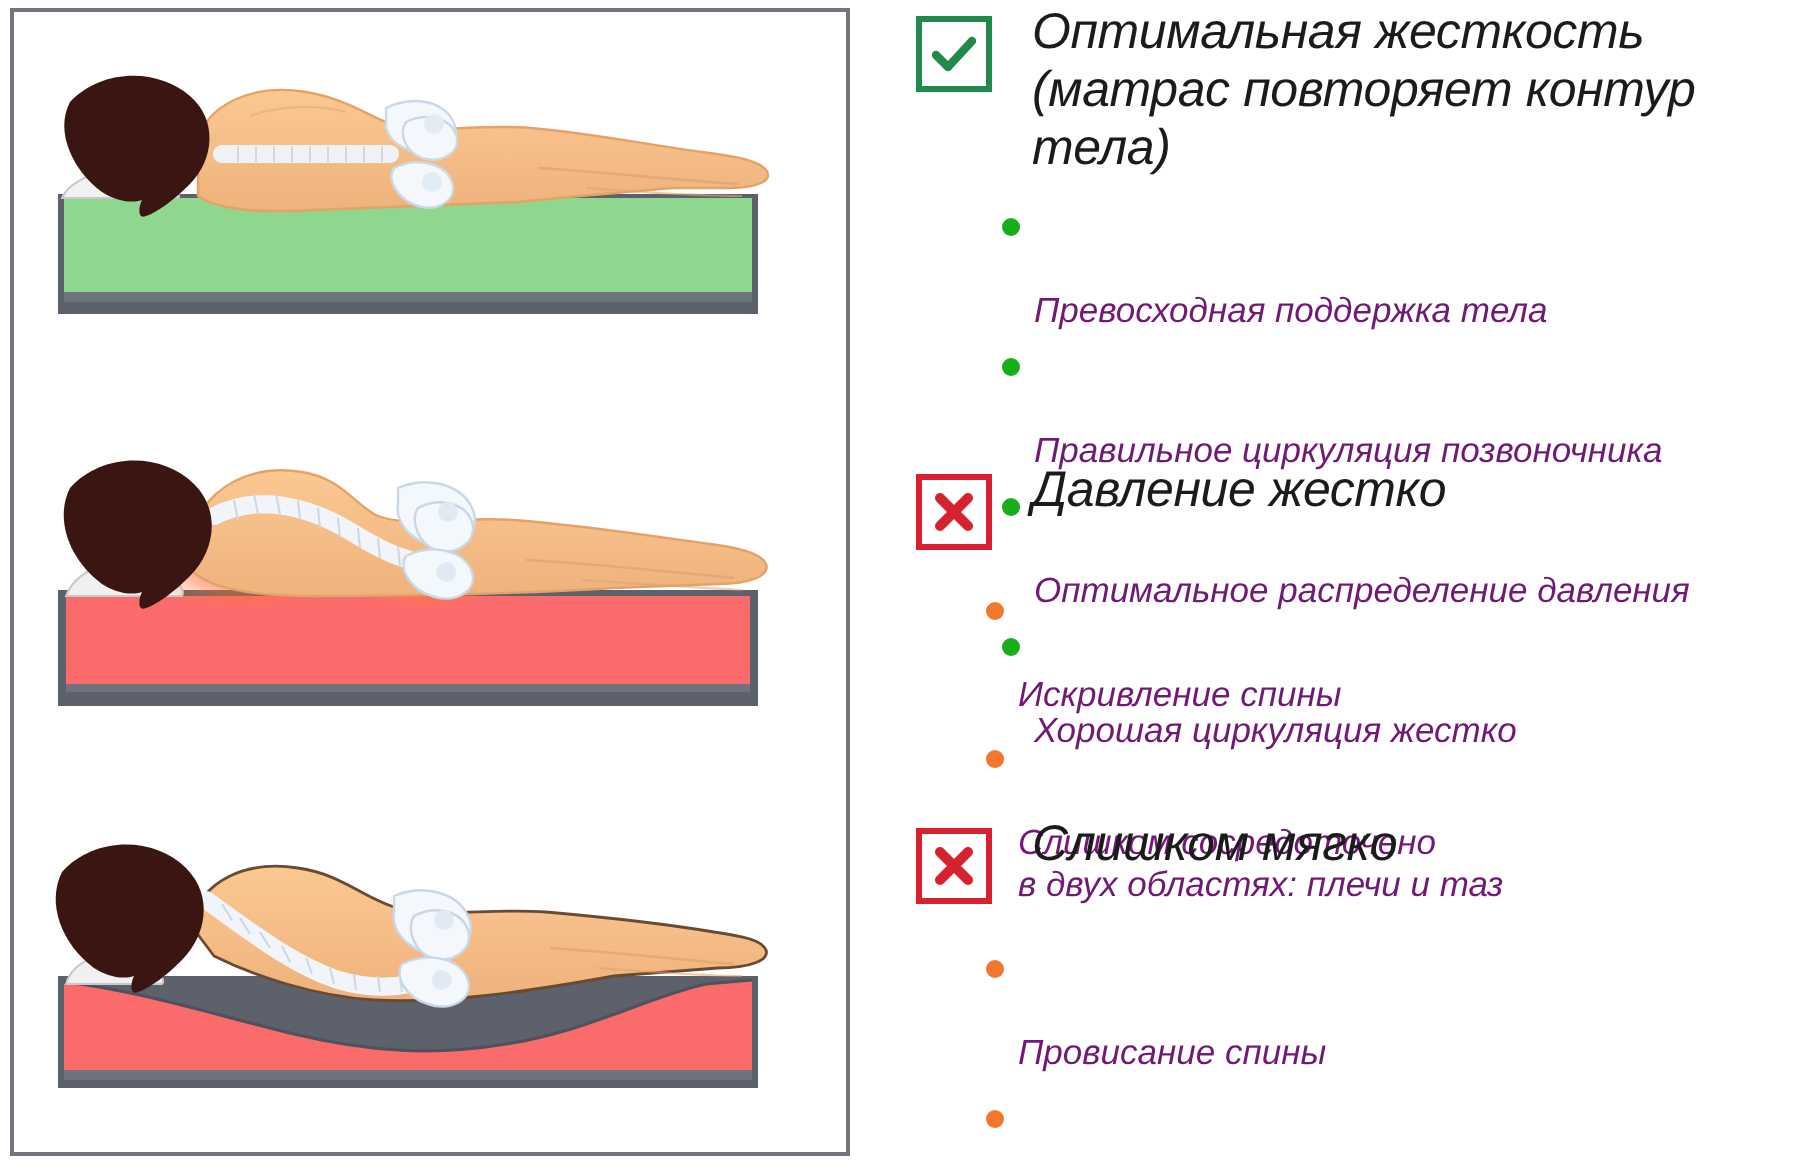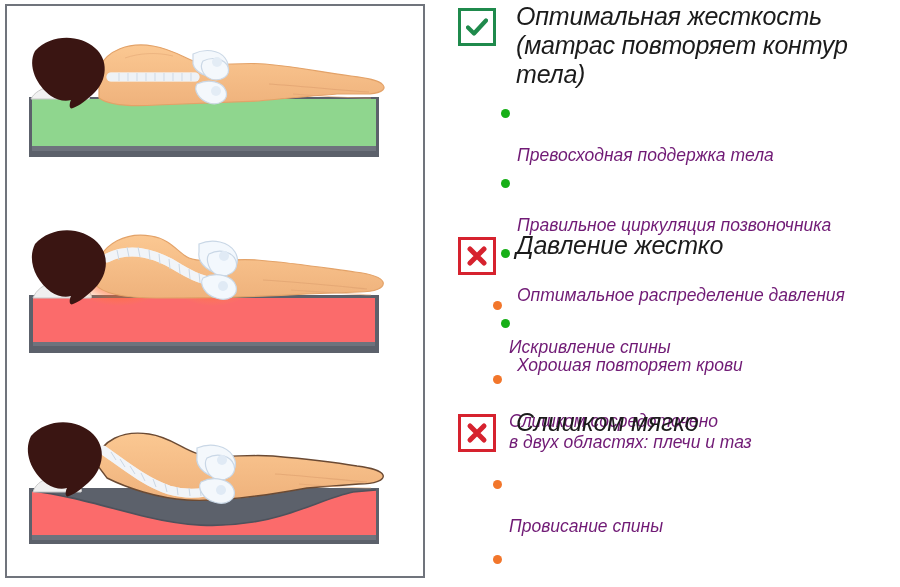--- a/index.html
+++ b/index.html
@@ -329,21 +329,21 @@
         <li>
           <span class="dot"></span>
           <span>Правильное циркуляция позвоночника</span>
         </li>
         <li>
           <span class="dot"></span>
           <span>Оптимальное распределение давления</span>
         </li>
         <li>
           <span class="dot"></span>
-          <span>Хорошая повторяет крови</span>
+          <span>Хорошая циркуляция жестко</span>
         </li>
       </ul>
     </div>
 
     <div class="section" id="section-2">
       <div class="head-row">
         <div class="badge bad">
           <svg width="22" height="22" viewBox="0 0 22 22" aria-hidden="true">
             <path d="M4 4 L18 18 M18 4 L4 18" fill="none" stroke="#d6222e" stroke-width="5" stroke-linecap="round"></path>
           </svg>

